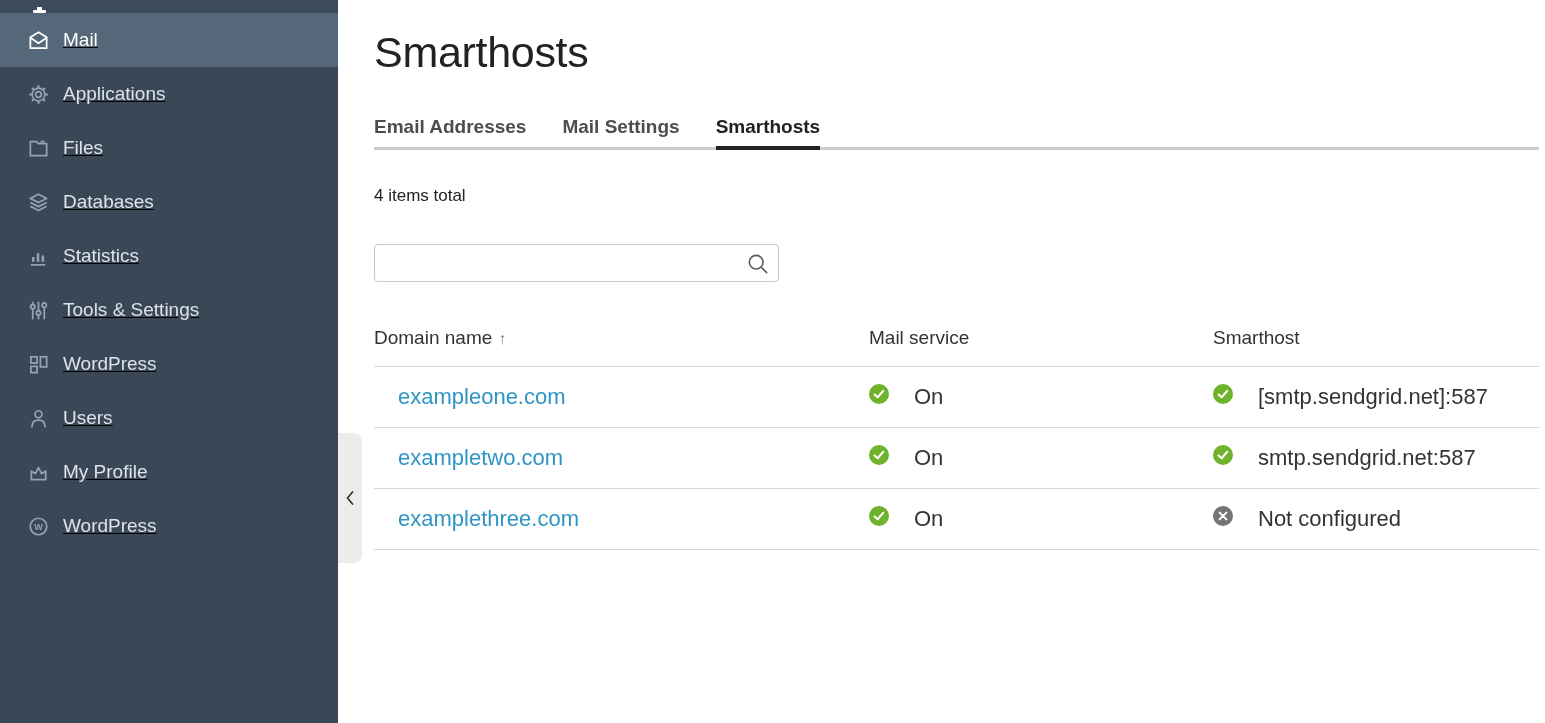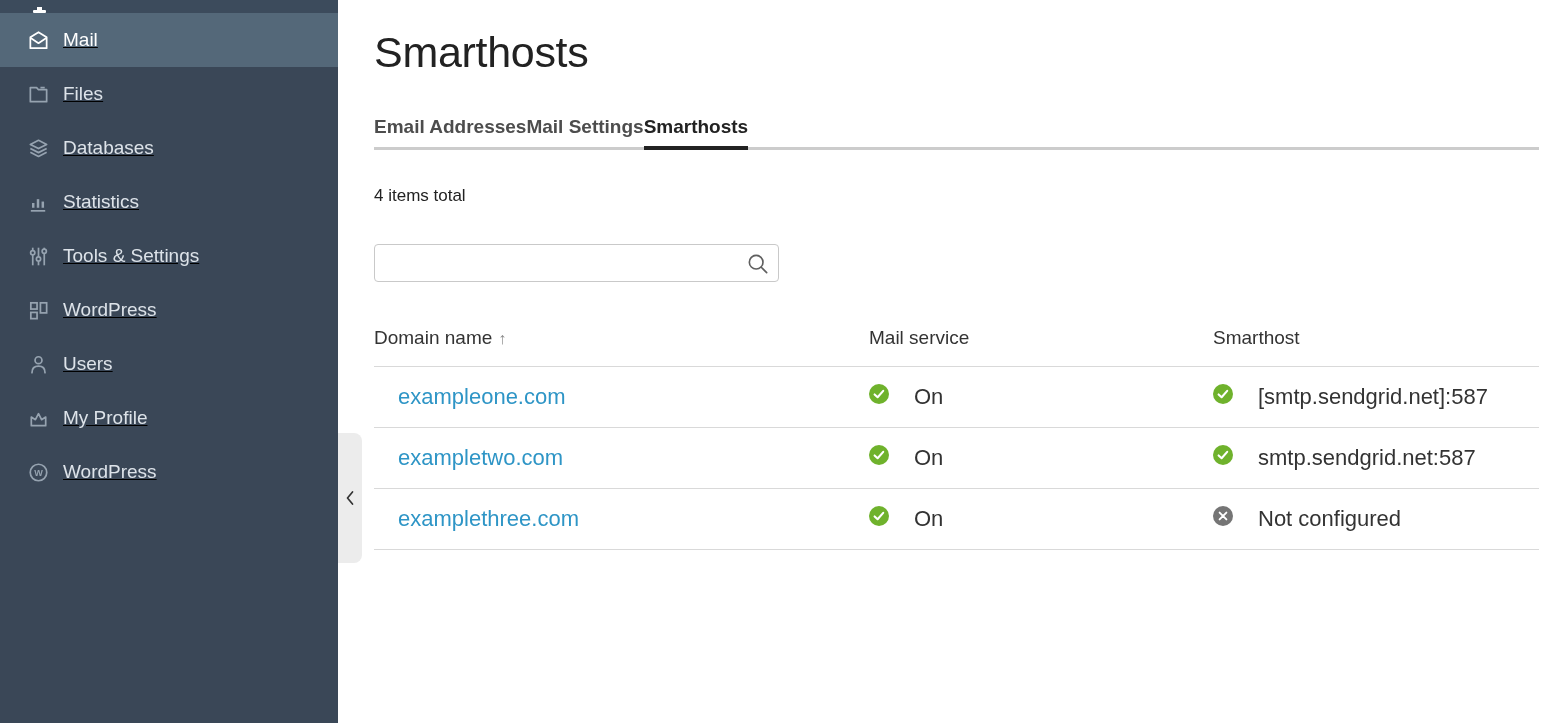--- a/index.html
+++ b/index.html
@@ -62,20 +62,21 @@
   }
   .page-title {
     font-size:43px;
     font-weight:400;
     color:#222;
     line-height:56px;
     letter-spacing:-0.3px;
   }
   .tabs {
     display:flex;
+    gap:36px;
     margin-top:36px;
     border-bottom:3px solid #cccccc;
     text-align:right;
   }
   .tab {
     font-size:19px;
     font-weight:700;
     color:#4d4d4d;
     padding-bottom:9px;
     position:relative;
@@ -168,20 +169,39 @@
       <div class="side-item active">
         <span class="sicon">
           <svg viewBox="0 0 24 24" fill="none" stroke="currentColor" stroke-width="1.8" stroke-linejoin="round">
               <path d="M3.5 8.7 L12 3.3 L20.5 8.7 V20 H3.5 Z"></path>
               <path d="M3.5 9.2 L12 14.8 L20.5 9.2"></path>
             </svg>
         </span>
         <span class="slabel">Mail</span>
       </div>
 
+      <div class="side-item">
+        <span class="sicon">
+          <svg viewBox="0 0 24 24" fill="none" stroke="currentColor" stroke-width="1.7">
+              <circle cx="12" cy="12" r="3"></circle>
+              <circle cx="12" cy="12" r="6.6"></circle>
+              <g stroke-width="2.3">
+                <path d="M12 2.4 V5"></path>
+                <path d="M12 19 V21.6"></path>
+                <path d="M2.4 12 H5"></path>
+                <path d="M19 12 H21.6"></path>
+                <path d="M5.2 5.2 L7 7"></path>
+                <path d="M17 17 L18.8 18.8"></path>
+                <path d="M18.8 5.2 L17 7"></path>
+                <path d="M7 17 L5.2 18.8"></path>
+              </g>
+            </svg>
+        </span>
+        <span class="slabel">Applications</span>
+      </div>
 
       <div class="side-item">
         <span class="sicon">
           <svg viewBox="0 0 24 24" fill="none" stroke="currentColor" stroke-width="1.8" stroke-linejoin="round">
               <path d="M3.5 19.5 V4.8 H10 L12 7 H20.5 V19.5 Z"></path>
               <path d="M14 4.8 H18.5"></path>
             </svg>
         </span>
         <span class="slabel">Files</span>
       </div>

